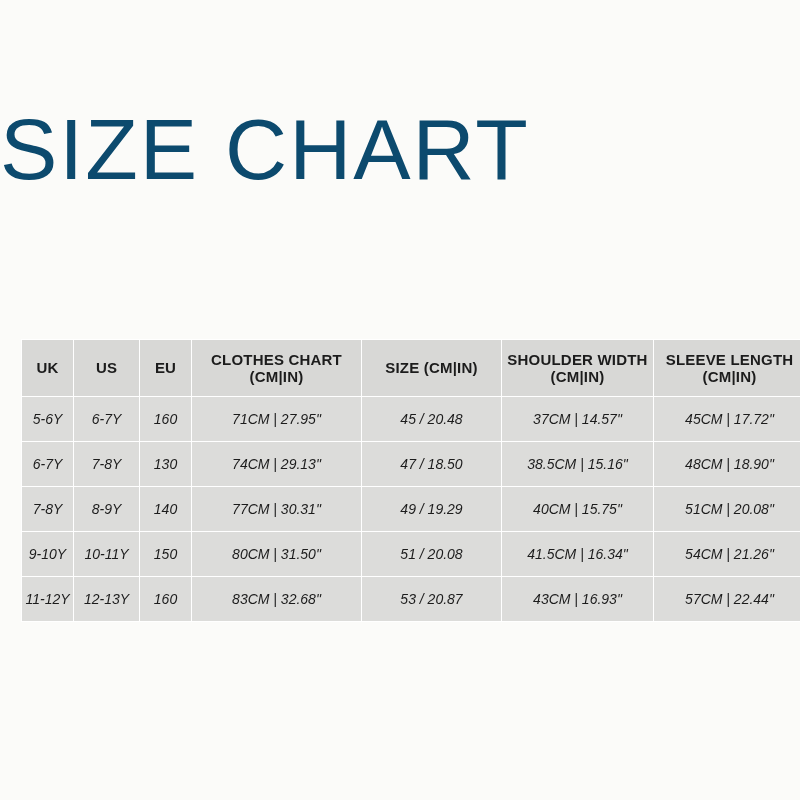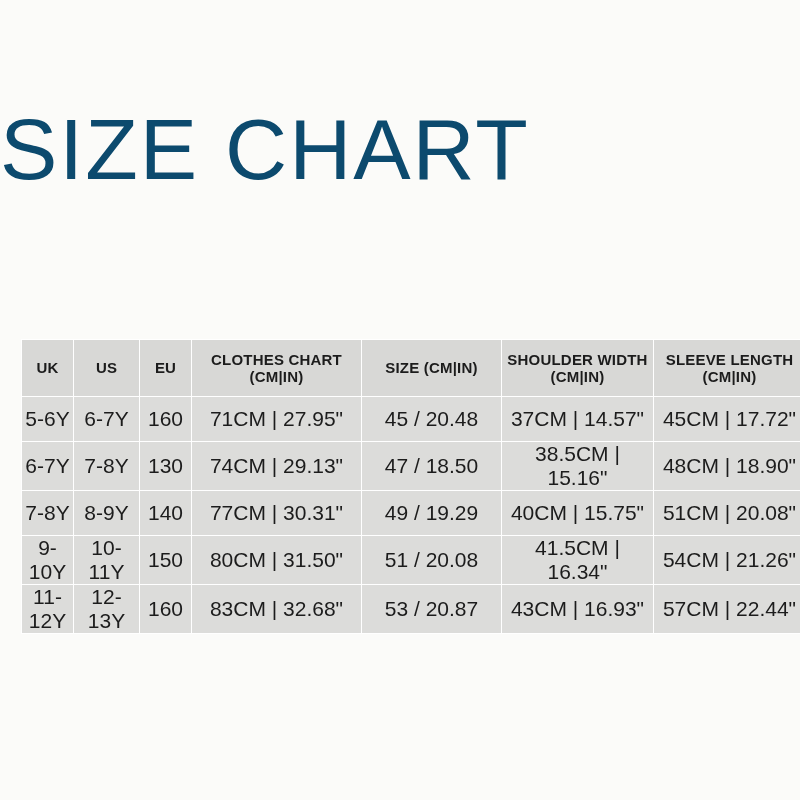--- a/index.html
+++ b/index.html
@@ -58,21 +58,22 @@
     font-weight: bold;
     height: 56px;
     line-height: 1.15;
     font-size: 15px;
     letter-spacing: 0.2px;
   }
   table.size-chart tbody td {
     background: #dcdcda;
     height: 44px;
     font-weight: 400;
-    font-size: 21px;
+    font-size: 14px;
+    font-style: italic;
   }
   table.size-chart tbody tr:nth-child(even) td {
     background: #dcdcda;
   }
   .col-uk { width: 52px; }
   .col-us { width: 66px; }
   .col-eu { width: 52px; }
   .col-len { width: 170px; }
   .col-bust { width: 140px; }
   .col-shoulder { width: 152px; }

